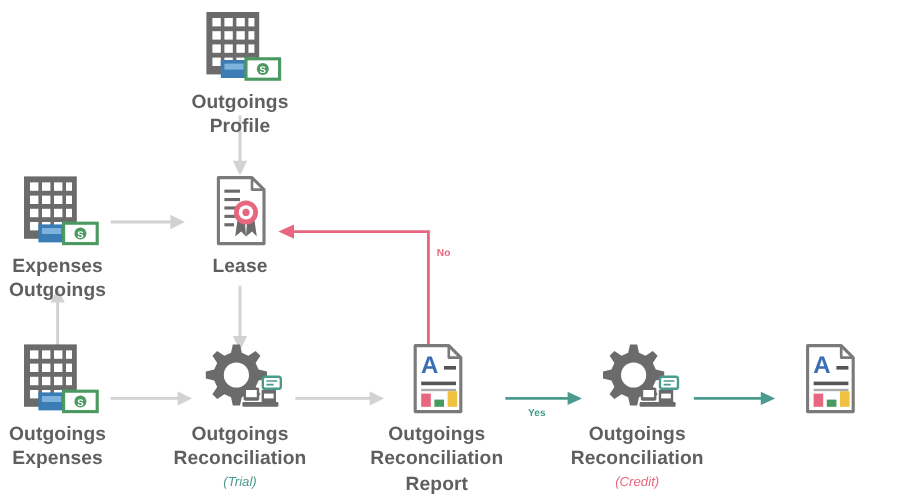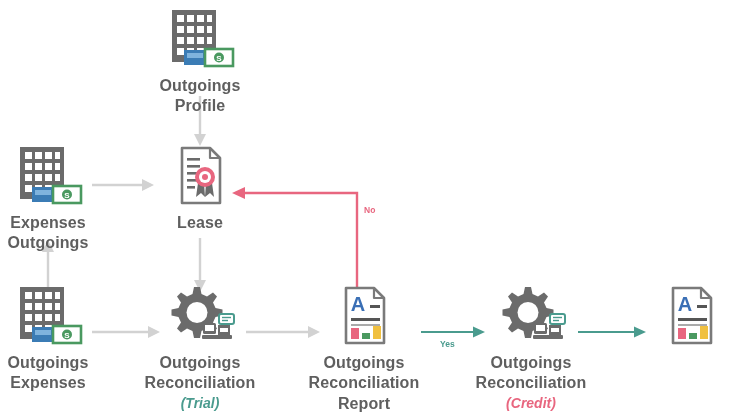--- a/index.html
+++ b/index.html
@@ -31,22 +31,22 @@
   .node-label {
     margin-top: 6px;
     font-size: 16px;
     font-weight: bold;
     color: #5f5f5f;
     line-height: 1.28;
     letter-spacing: 0.1px;
     white-space: pre-line;
   }
   .node-sublabel {
-    font-size: 14px;
-    font-weight: bold;
+    font-size: 11px;
+    font-weight: normal;
     font-style: italic;
     line-height: 1.28;
     margin-top: 1px;
   }
   .sub-trial { color: #4a9b8e; }
   .sub-final { color: #e8667f; }
 
   .edge {
     position: absolute;
     line-height: 0;

